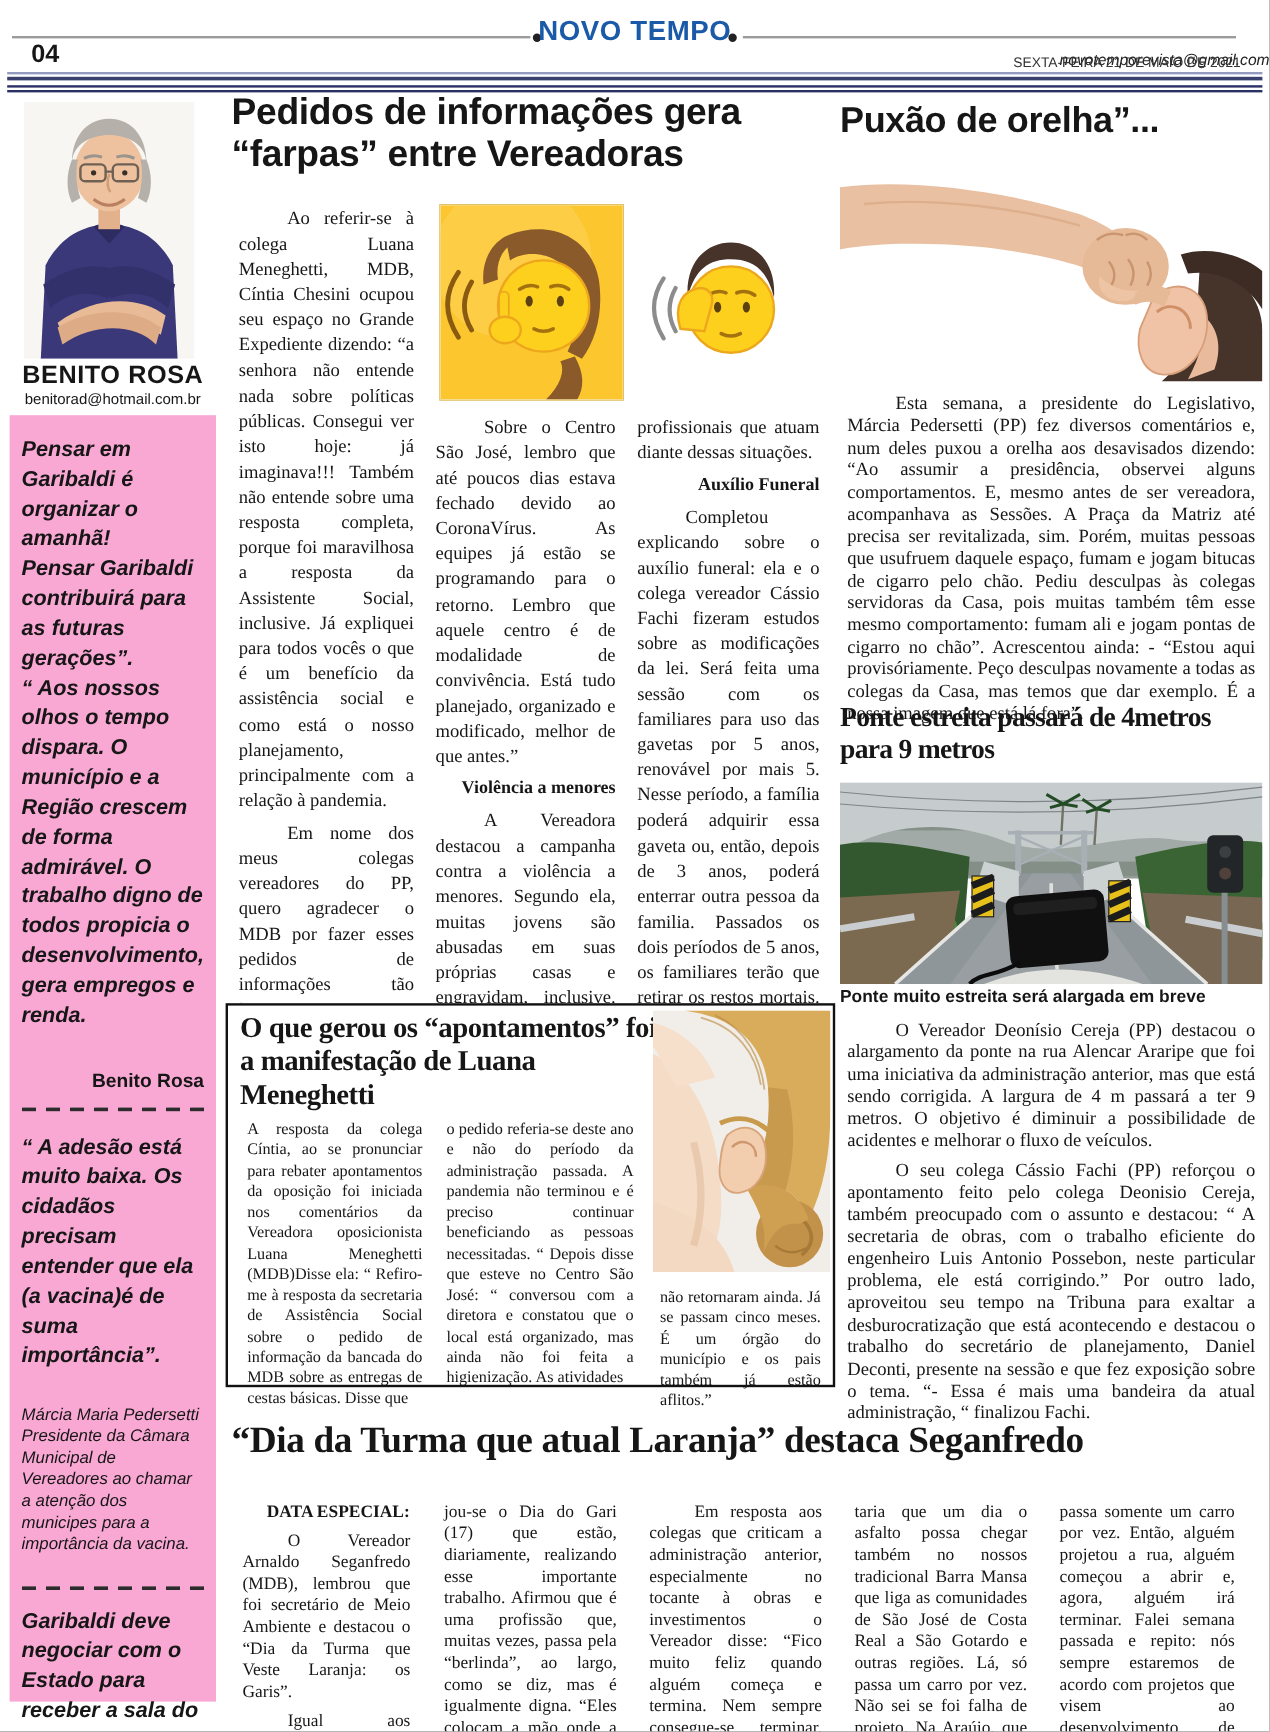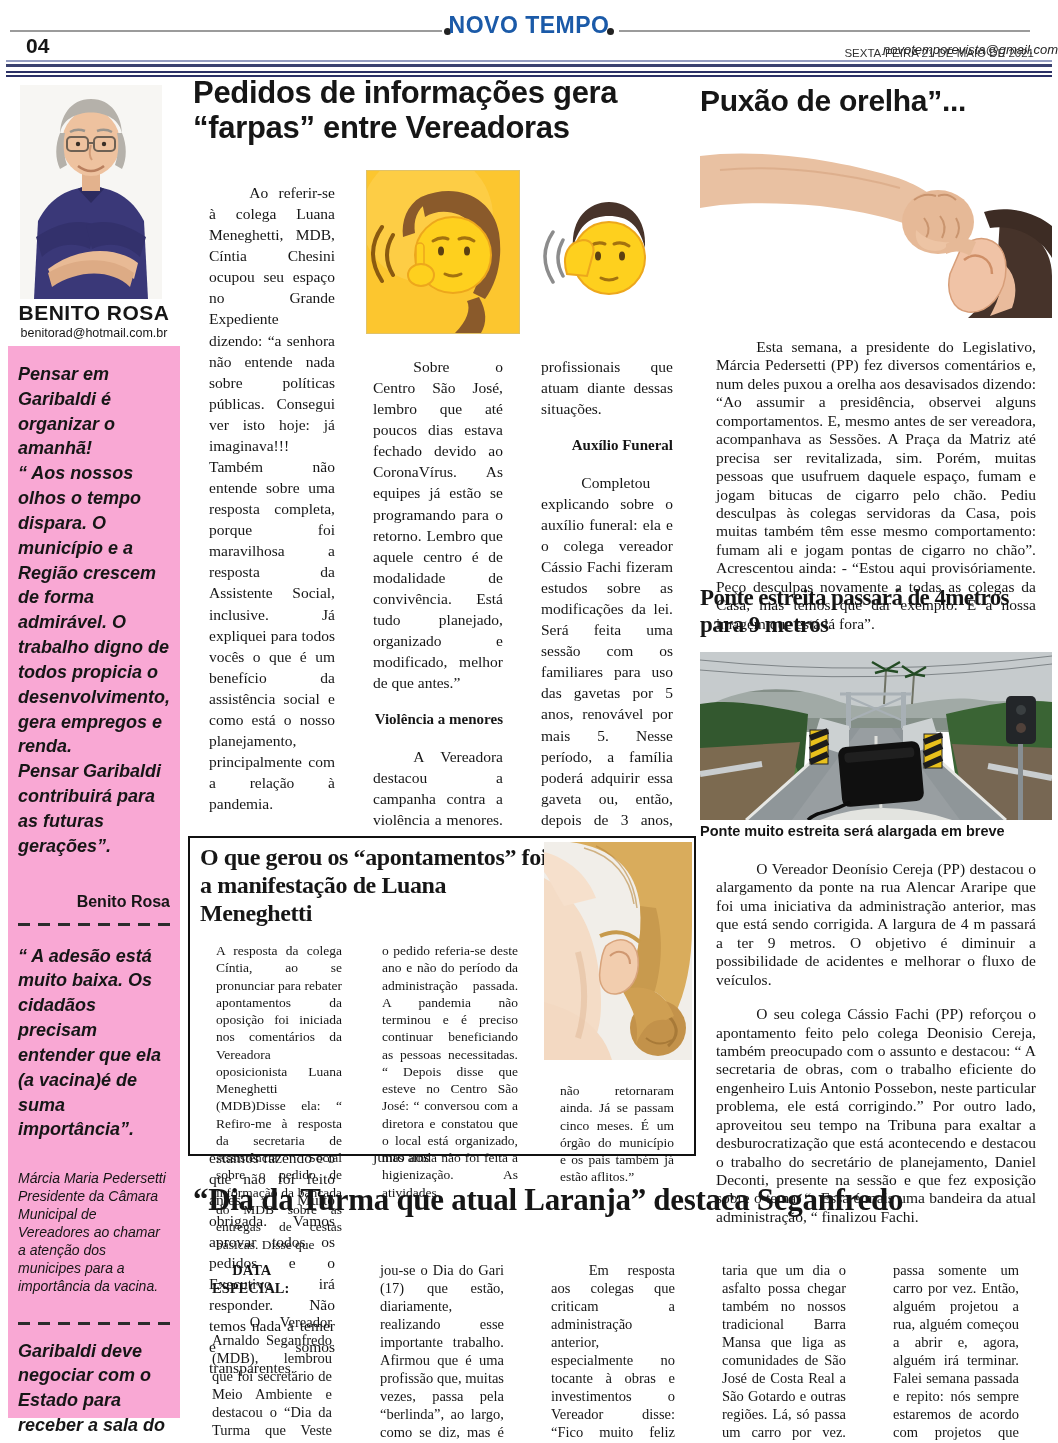--- a/index.html
+++ b/index.html
@@ -28,21 +28,21 @@
         font-size:18px;line-height:1.38;margin:0;}
   .sb-sig{font-family:"Liberation Sans",sans-serif;font-weight:600;font-size:16px;text-align:right;margin:34px 0 12px;}
   .dash-row{height:3px;margin:8px 0;background:repeating-linear-gradient(90deg,#2c2c2c 0 12px,transparent 12px 20px);}
   .sb-attr{font-family:"Liberation Sans",sans-serif;font-style:italic;font-size:14px;line-height:1.28;
            text-align:left;margin:28px 0 0;}
   
   .sans-head{font-family:"Liberation Sans",sans-serif;font-weight:bold;font-size:31px;line-height:1.12;letter-spacing:-.3px;}
   .serif-head{font-family:"Liberation Serif",serif;font-weight:bold;line-height:1.16;}
   
   .col{text-align:justify;}
-  .col p{margin:16px;}
+  .col p{margin:6px;}
   .main-col{font-size:15.5px;line-height:1.36;}
   .right-col{font-size:15.5px;line-height:1.19;}
   .box-col{font-size:13.5px;line-height:1.28;}
   .bot-col{font-size:14.5px;line-height:1.24;}
   .ind{text-indent:2.6em;}
   .subhead{font-family:Liberation Serif, serif;font-weight:bold;font-size:15px;margin:2px 0;text-align:right;}
   .caption{font-family:"Liberation Sans",sans-serif;font-weight:bold;font-size:14.5px;}
   .lead-label{font-weight:bold;font-size:14.5px;}
   .news-box{border:2px solid #111;background:#fff;box-sizing:border-box;}
   svg{display:block;}
@@ -85,22 +85,22 @@
       <circle cx="84" cy="59" r="2.2" fill="#3a2f27"></circle>
     <path d="M50 47 q7 -4 15 -1 M77 46 q8 -3 15 1" stroke="#9a948c" stroke-width="2.5" fill="none"></path>
     <path d="M71 60 q-3 10 1 15" stroke="#d29c77" stroke-width="2" fill="none"></path>
     <path d="M58 81 q13 10 26 0" stroke="#b97f5e" stroke-width="2.5" fill="none"></path>
   </svg>
   <div class="abs sb-name">BENITO ROSA</div>
   <div class="abs sb-email">benitorad@hotmail.com.br</div>
 
   <div class="abs sb-box">
     <p class="sb-q" style="margin-top:6px;">Pensar em Garibaldi é organizar o amanhã!</p>
+    <p class="sb-q">Pensar Garibaldi contribuirá para as futuras gerações”.</p>
     <p class="sb-q">“ Aos nossos olhos o tempo dispara. O município e a Região crescem de forma admirável. O trabalho digno de todos propicia o desenvolvimento, gera empregos e renda.</p>
-    <p class="sb-q">Pensar Garibaldi contribuirá para as futuras gerações”.</p>
     <p class="sb-sig">Benito Rosa</p>
     <div class="dash-row"></div>
     <p class="sb-q" style="margin-top:18px;">“ A adesão está muito baixa. Os cidadãos precisam entender que ela (a vacina)é de suma importância”.</p>
     <p class="sb-attr">Márcia Maria Pedersetti Presidente da  Câmara Municipal de Vereadores ao chamar a atenção dos municipes para a importância da vacina.</p>
     <div class="dash-row" style="margin-top:26px;"></div>
     <p class="sb-q" style="margin-top:14px;">Garibaldi deve negociar com o Estado para receber a sala do IPE como pagametno das dívidas do RS com o nosso município.</p>
 
   </div>
 
   <div class="abs sans-head" style="left:193px;top:76px;width:478px;">Pedidos de informações gera “farpas” entre Vereadoras</div>

